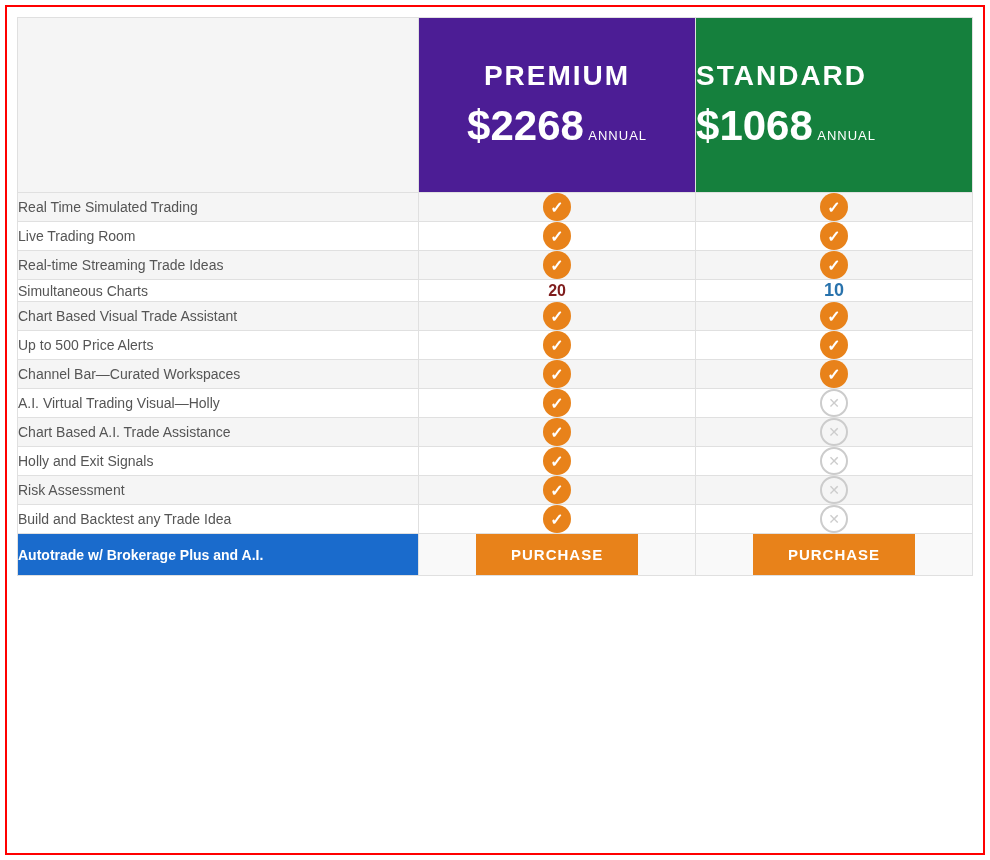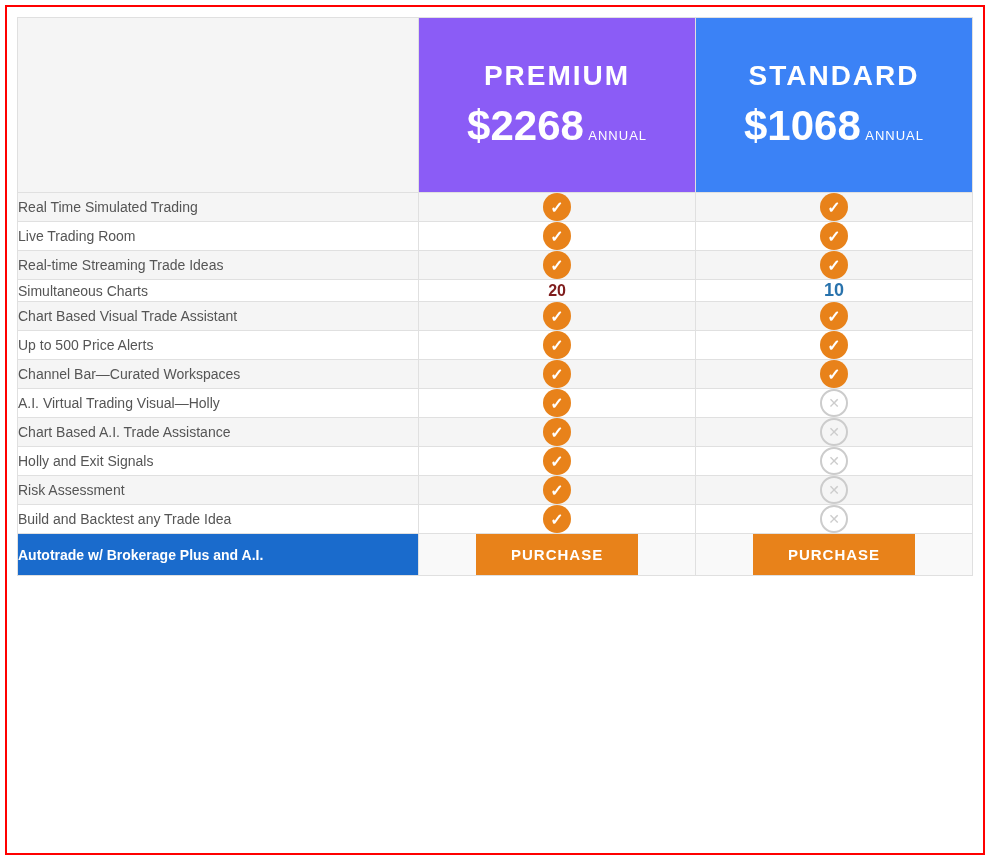--- a/index.html
+++ b/index.html
@@ -29,29 +29,29 @@
       padding: 0;
       vertical-align: middle;
     }
     
     .header-feature {
       background: #f5f5f5;
       width: 42%;
       height: 175px;
     }
     .header-premium {
-      background: #8b5cf6;
+      background: #4c1d95;
       width: 29%;
       text-align: center;
       padding: 20px 10px;
     }
     .header-standard {
-      background: #3b82f6;
+      background: #15803d;
       width: 29%;
-      text-align: center;
+      text-align: left;
       padding: 20px 10px;
       margin-left: 36px;
     }
     .plan-name {
       color: #fff;
       font-size: 28px;
       font-weight: bold;
       letter-spacing: 2px;
       margin-bottom: 10px;
     }

